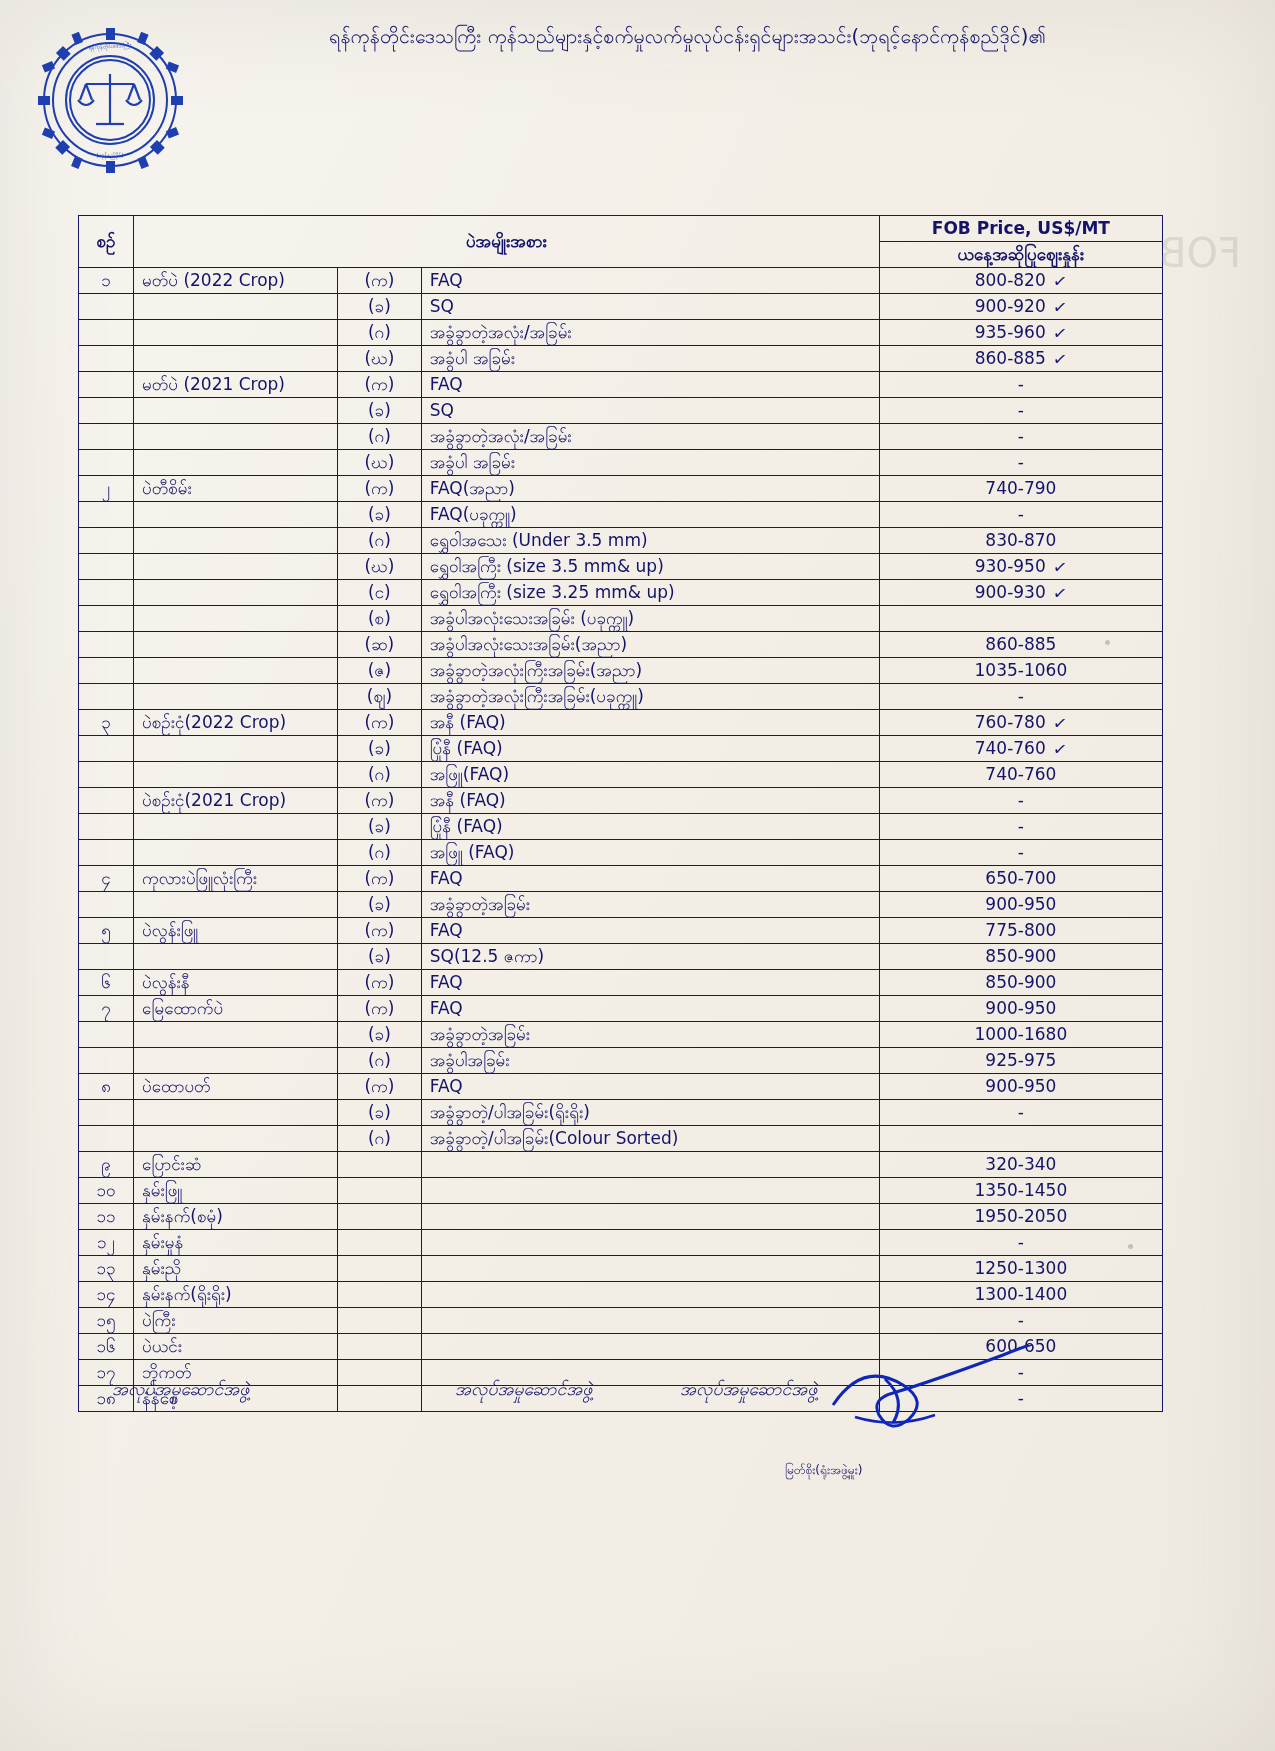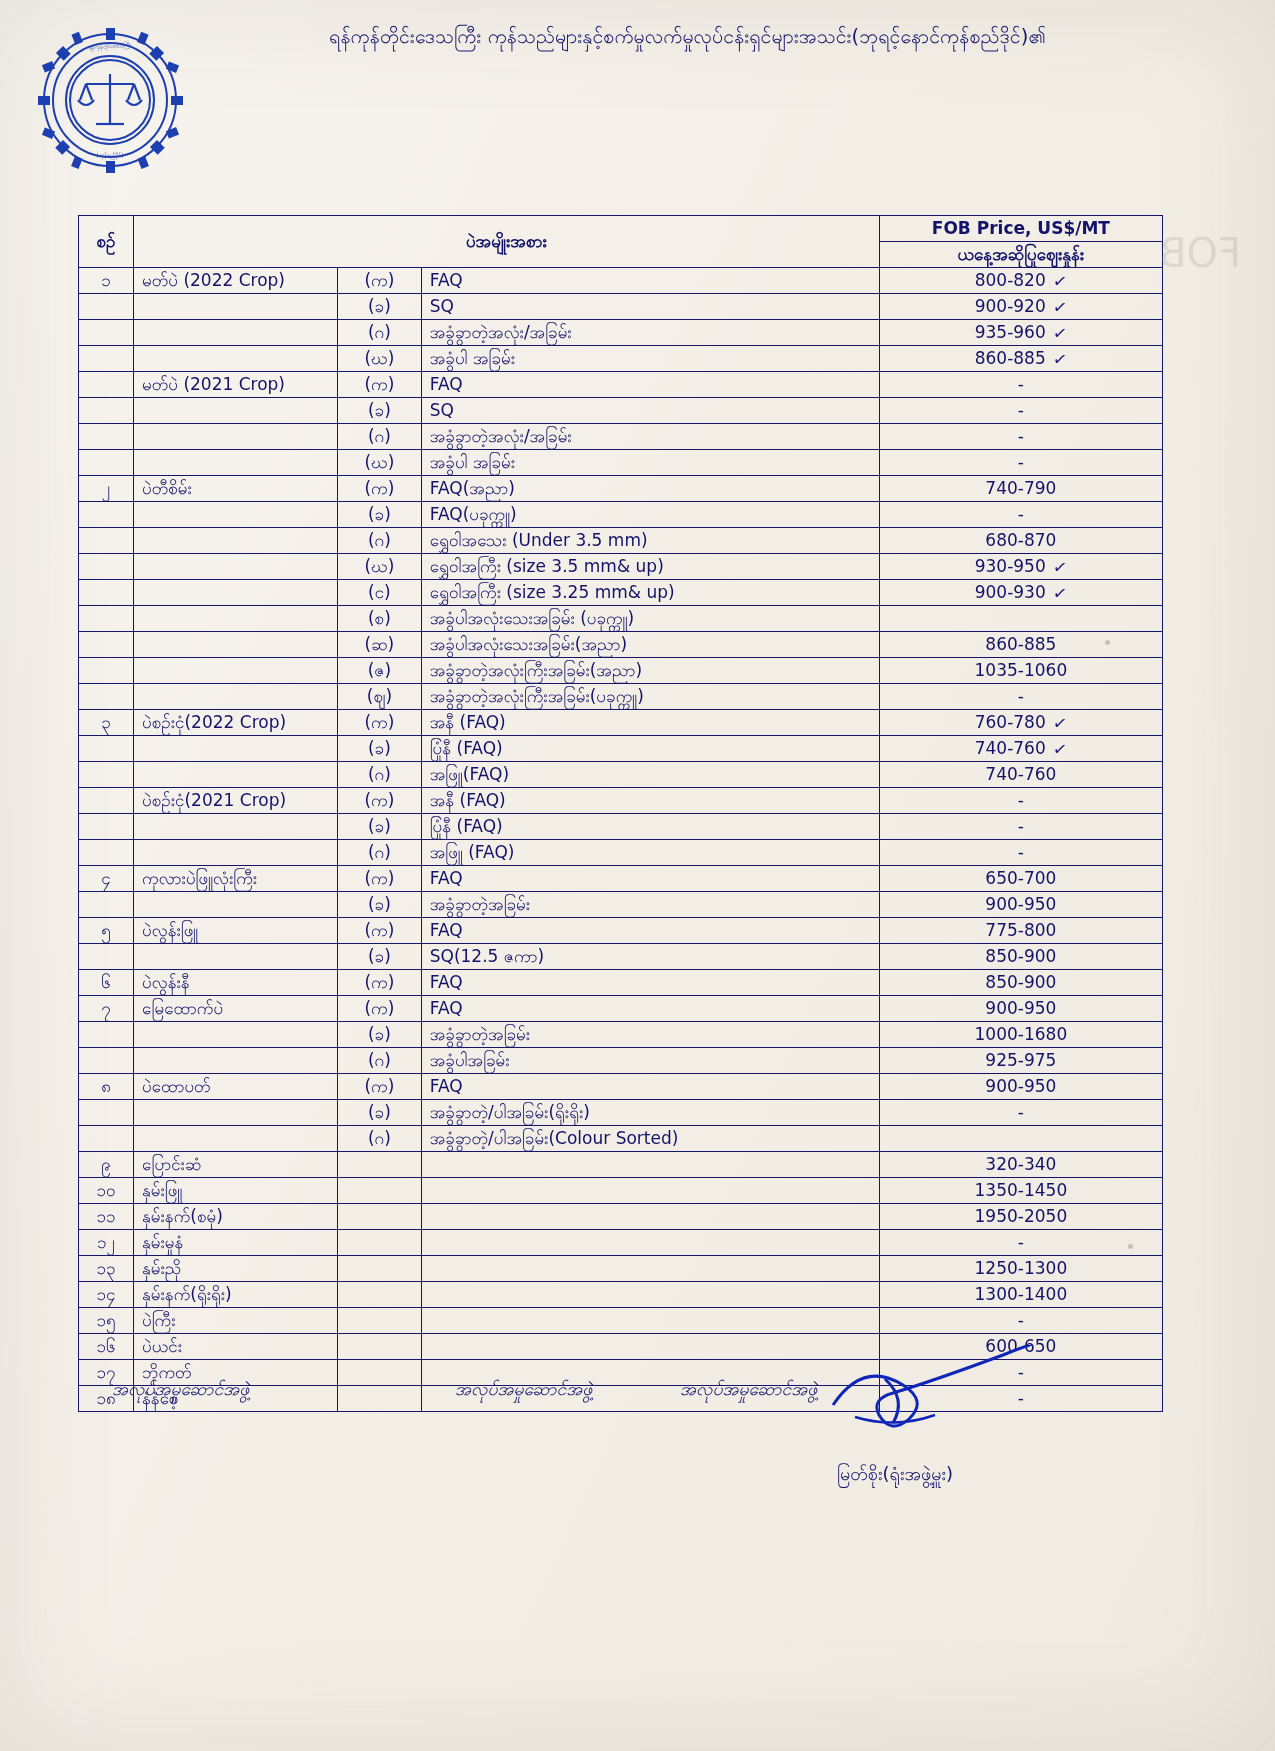--- a/index.html
+++ b/index.html
@@ -79,21 +79,21 @@
   .foot-item{
     position:absolute;font-size:17.5px;font-style:italic;
   }
   .f1{left:112px;}
   .f2{left:455px;}
   .f3{left:680px;}
   .sign{
     position:absolute;left:825px;top:1345px;width:250px;height:110px;
   }
   .signer{
-    position:absolute;left:837px;top:1462px;font-size:18px;color:#15156b;text-align:right;
+    position:absolute;left:785px;top:1462px;font-size:12px;color:#15156b;text-align:right;
   }
   
   .bleed{
     position:absolute;color:rgba(150,140,120,.22);font-size:40px;
     font-family:"DejaVu Sans", sans-serif;transform:scaleX(-1);
     pointer-events:none;
   }
   .b1{right:34px;top:230px;}
   .dot{position:absolute;width:5px;height:5px;border-radius:50%;background:rgba(120,110,95,.35);}
 </style>
@@ -236,21 +236,21 @@
           <td class="c-type"></td>
           <td class="c-let">(ခ)</td>
           <td class="c-desc">FAQ(ပခုက္ကူ)</td>
           <td class="c-price price"><span>-</span></td>
         </tr>
         <tr>
           <td class="c-no"></td>
           <td class="c-type"></td>
           <td class="c-let">(ဂ)</td>
           <td class="c-desc">ရွှေဝါအသေး (Under 3.5 mm)</td>
-          <td class="c-price price"><span>680-870</span></td>
+          <td class="c-price price"><span>830-870</span></td>
         </tr>
         <tr>
           <td class="c-no"></td>
           <td class="c-type"></td>
           <td class="c-let">(ဃ)</td>
           <td class="c-desc">ရွှေဝါအကြီး (size 3.5 mm&amp; up)</td>
           <td class="c-price price"><span>930-950</span><span class="tick">✓</span></td>
         </tr>
         <tr>
           <td class="c-no"></td>

